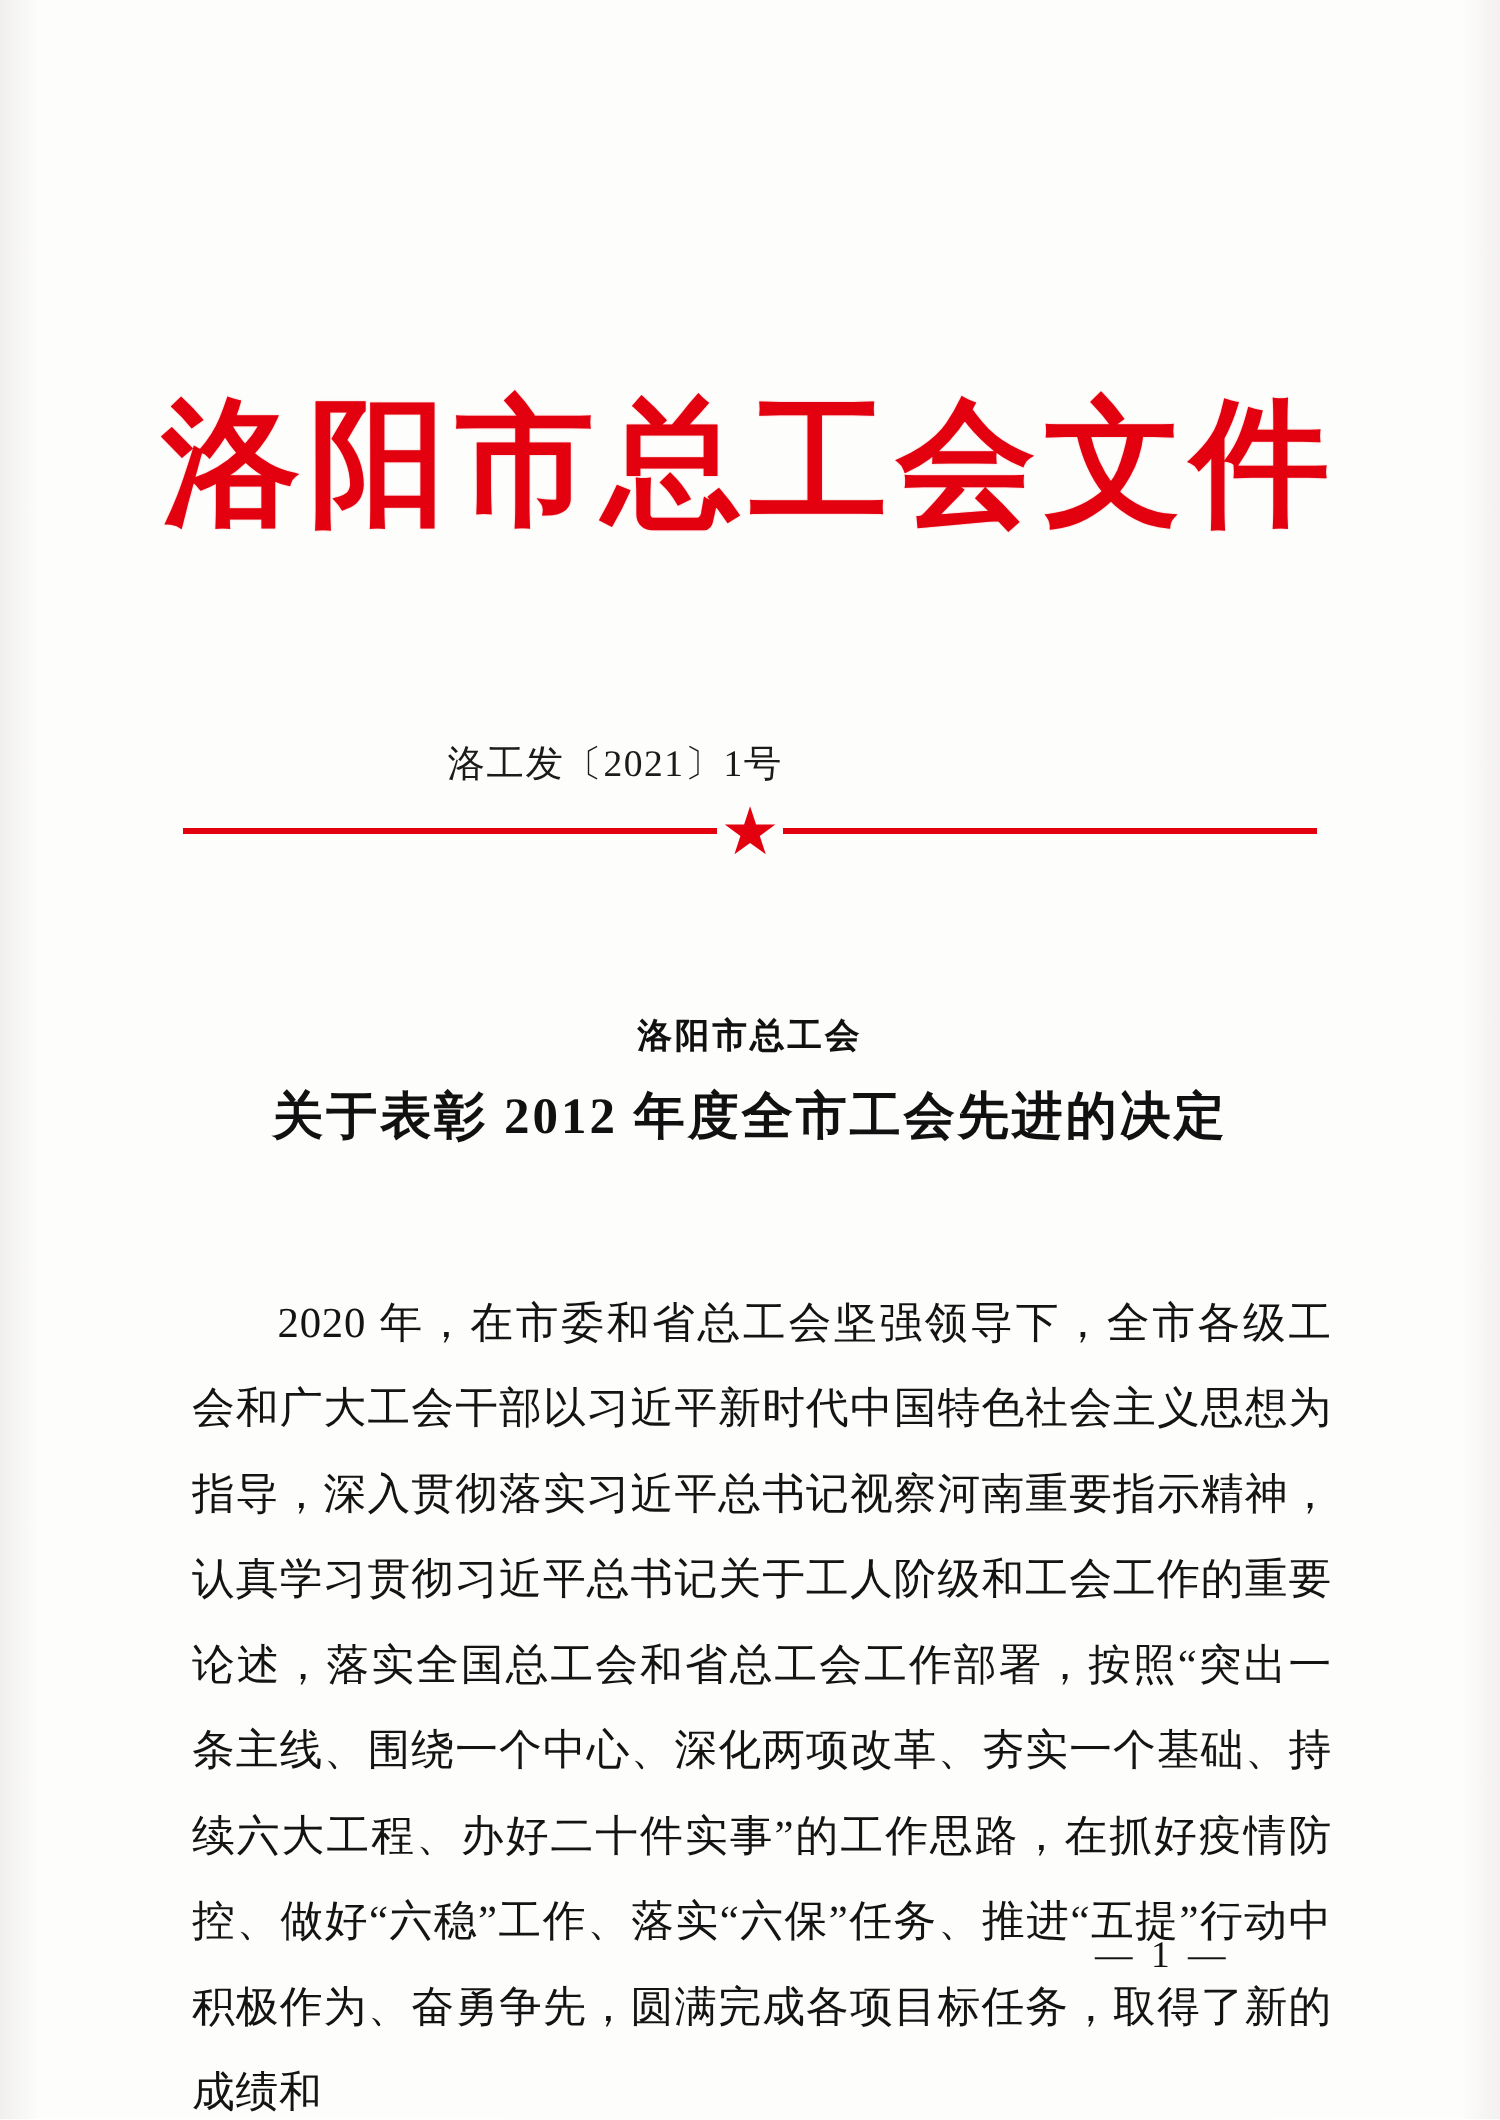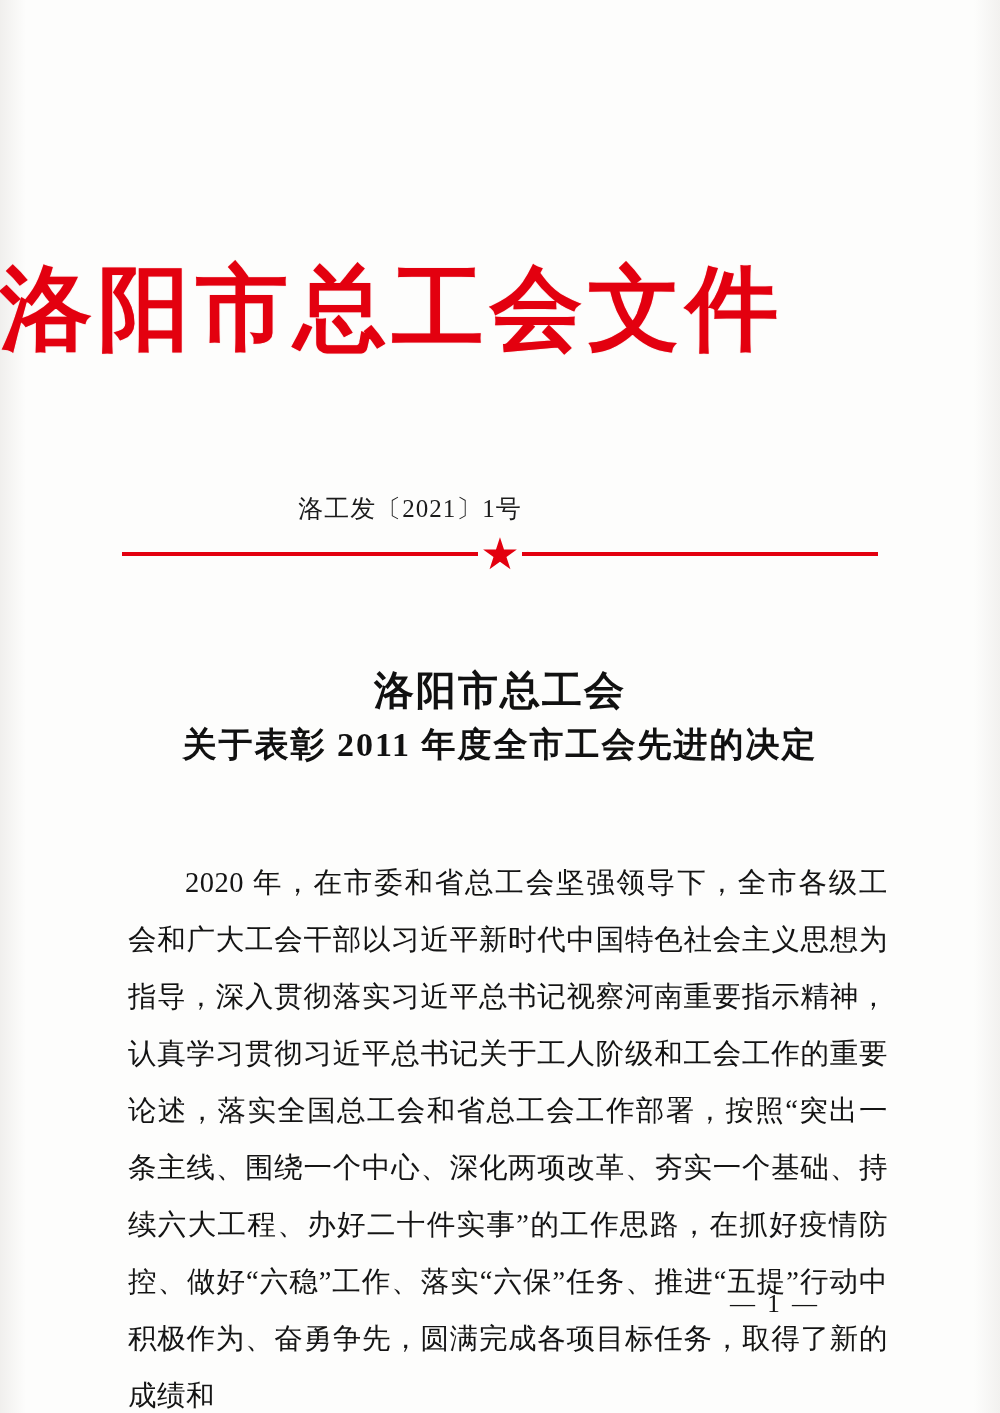--- a/index.html
+++ b/index.html
@@ -36,20 +36,21 @@
     width: 26px;
     background: linear-gradient(to left, #f2f1ef, rgba(255,255,255,0));
     pointer-events: none;
   }
 
   .masthead {
     position: absolute;
     top: 258px;
     left: 0;
     width: 1000px;
+    text-align: center;
     color: #e3000f;
     font-family: "DejaVu Serif", "Liberation Serif", serif;
     font-weight: bold;
     font-size: 92px;
     letter-spacing: 6px;
     line-height: 1.1;
     white-space: nowrap;
     text-shadow: 0 0 1px rgba(227,0,15,0.45);
   }
 
@@ -92,21 +93,21 @@
   .title-block {
     position: absolute;
     top: 665px;
     left: 0;
     width: 1000px;
     text-align: center;
     font-weight: bold;
     color: #111;
   }
   .title-line1 {
-    font-size: 40px;
+    font-size: 23px;
     letter-spacing: 2px;
     line-height: 52px;
   }
   .title-line2 {
     font-size: 34px;
     letter-spacing: 2px;
     line-height: 56px;
     white-space: nowrap;
   }
 
@@ -154,21 +155,21 @@
   <div class="doc-number">洛工发〔2021〕1号</div>
 
   <div class="rule-wrap">
     <div class="rule-line rule-left"></div>
     <div class="rule-star">★</div>
     <div class="rule-line rule-right"></div>
   </div>
 
   <div class="title-block">
     <div class="title-line1">洛阳市总工会</div>
-    <div class="title-line2">关于表彰 2011 年度全市工会先进的决定</div>
+    <div class="title-line2">关于表彰 2012 年度全市工会先进的决定</div>
   </div>
 
   <div class="body-text">
     <p>2020 年，在市委和省总工会坚强领导下，全市各级工会和广大工会干部以习近平新时代中国特色社会主义思想为指导，深入贯彻落实习近平总书记视察河南重要指示精神，认真学习贯彻习近平总书记关于工人阶级和工会工作的重要论述，落实全国总工会和省总工会工作部署，按照“突出一条主线、围绕一个中心、深化两项改革、夯实一个基础、持续六大工程、办好二十件实事”的工作思路，在抓好疫情防控、做好“六稳”工作、落实“六保”任务、推进“五提”行动中积极作为、奋勇争先，圆满完成各项目标任务，取得了新的成绩和</p>
   </div>
 
   <div class="page-number">
     <span class="pn-inner">— 1 —</span>
   </div>
 

